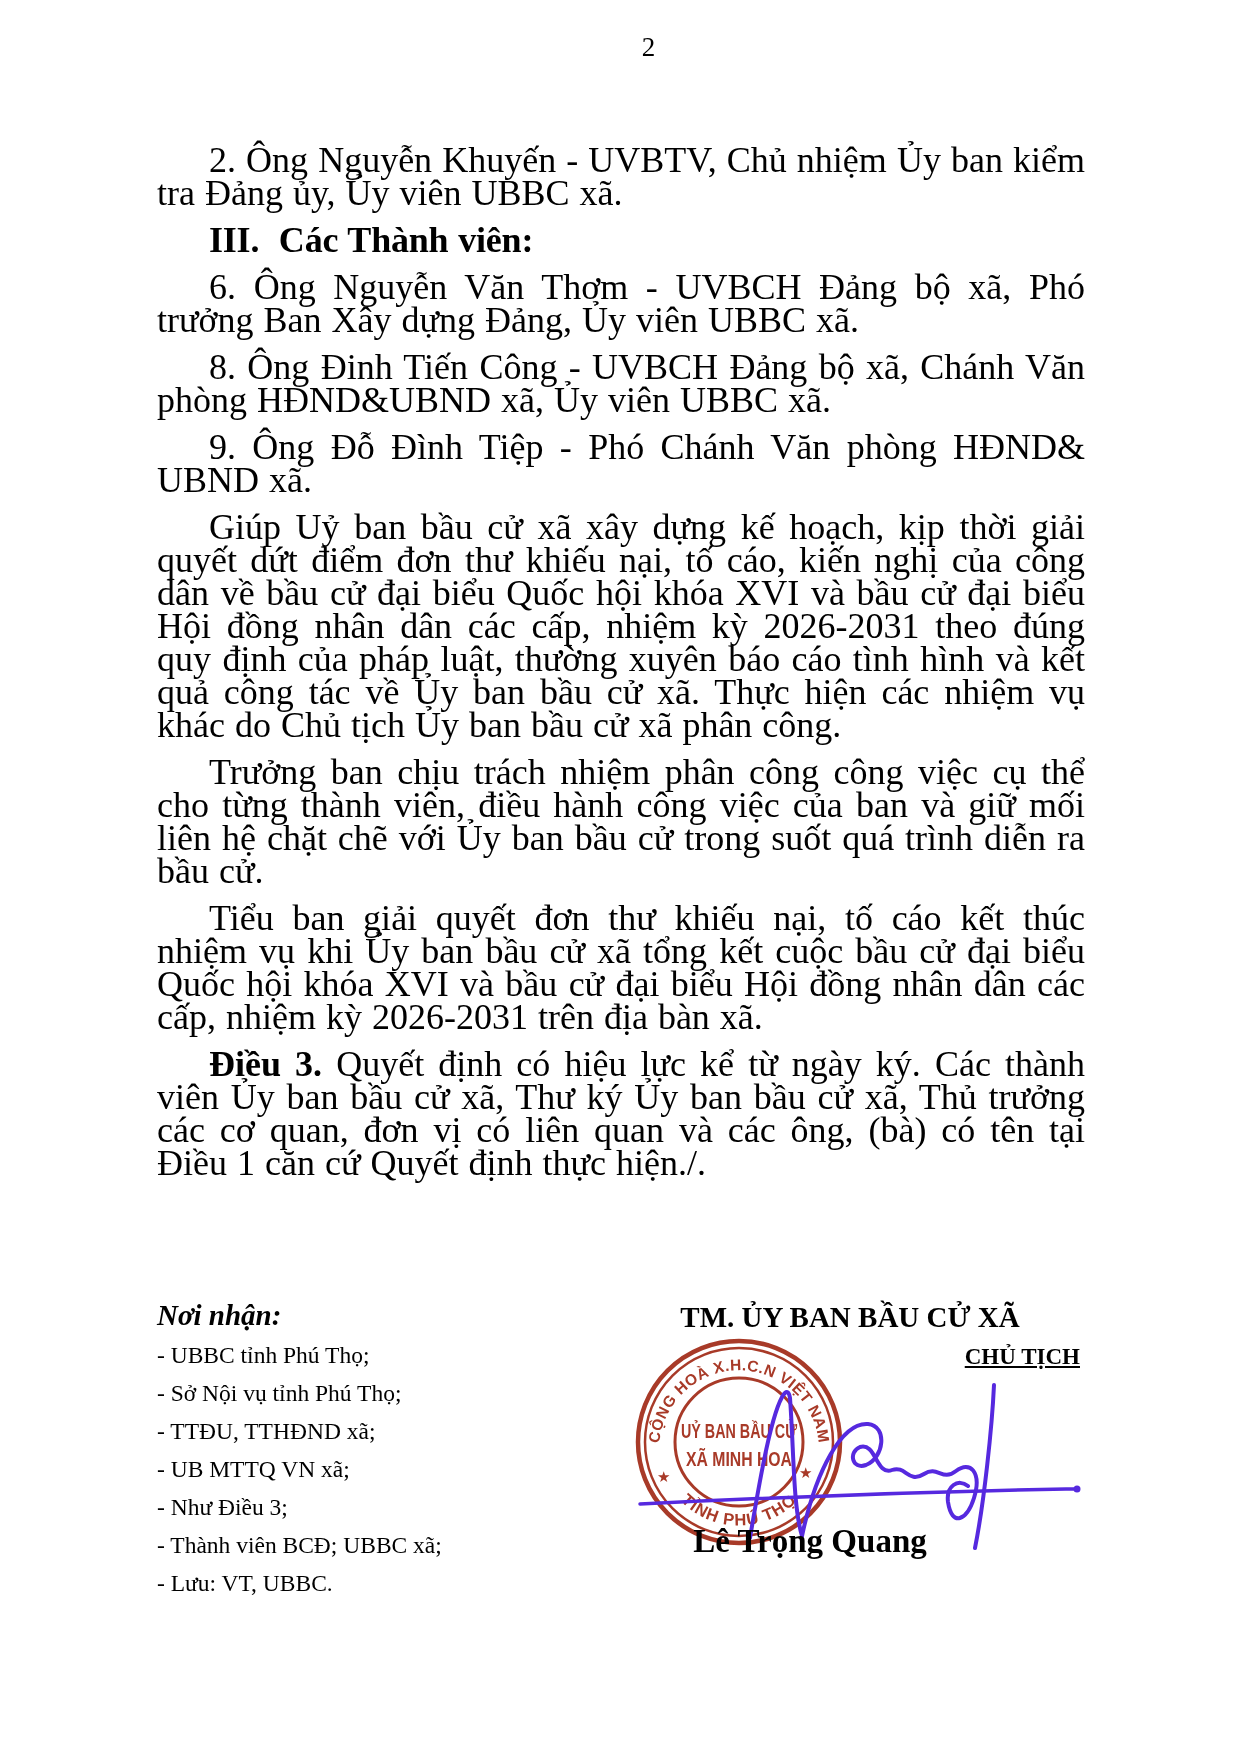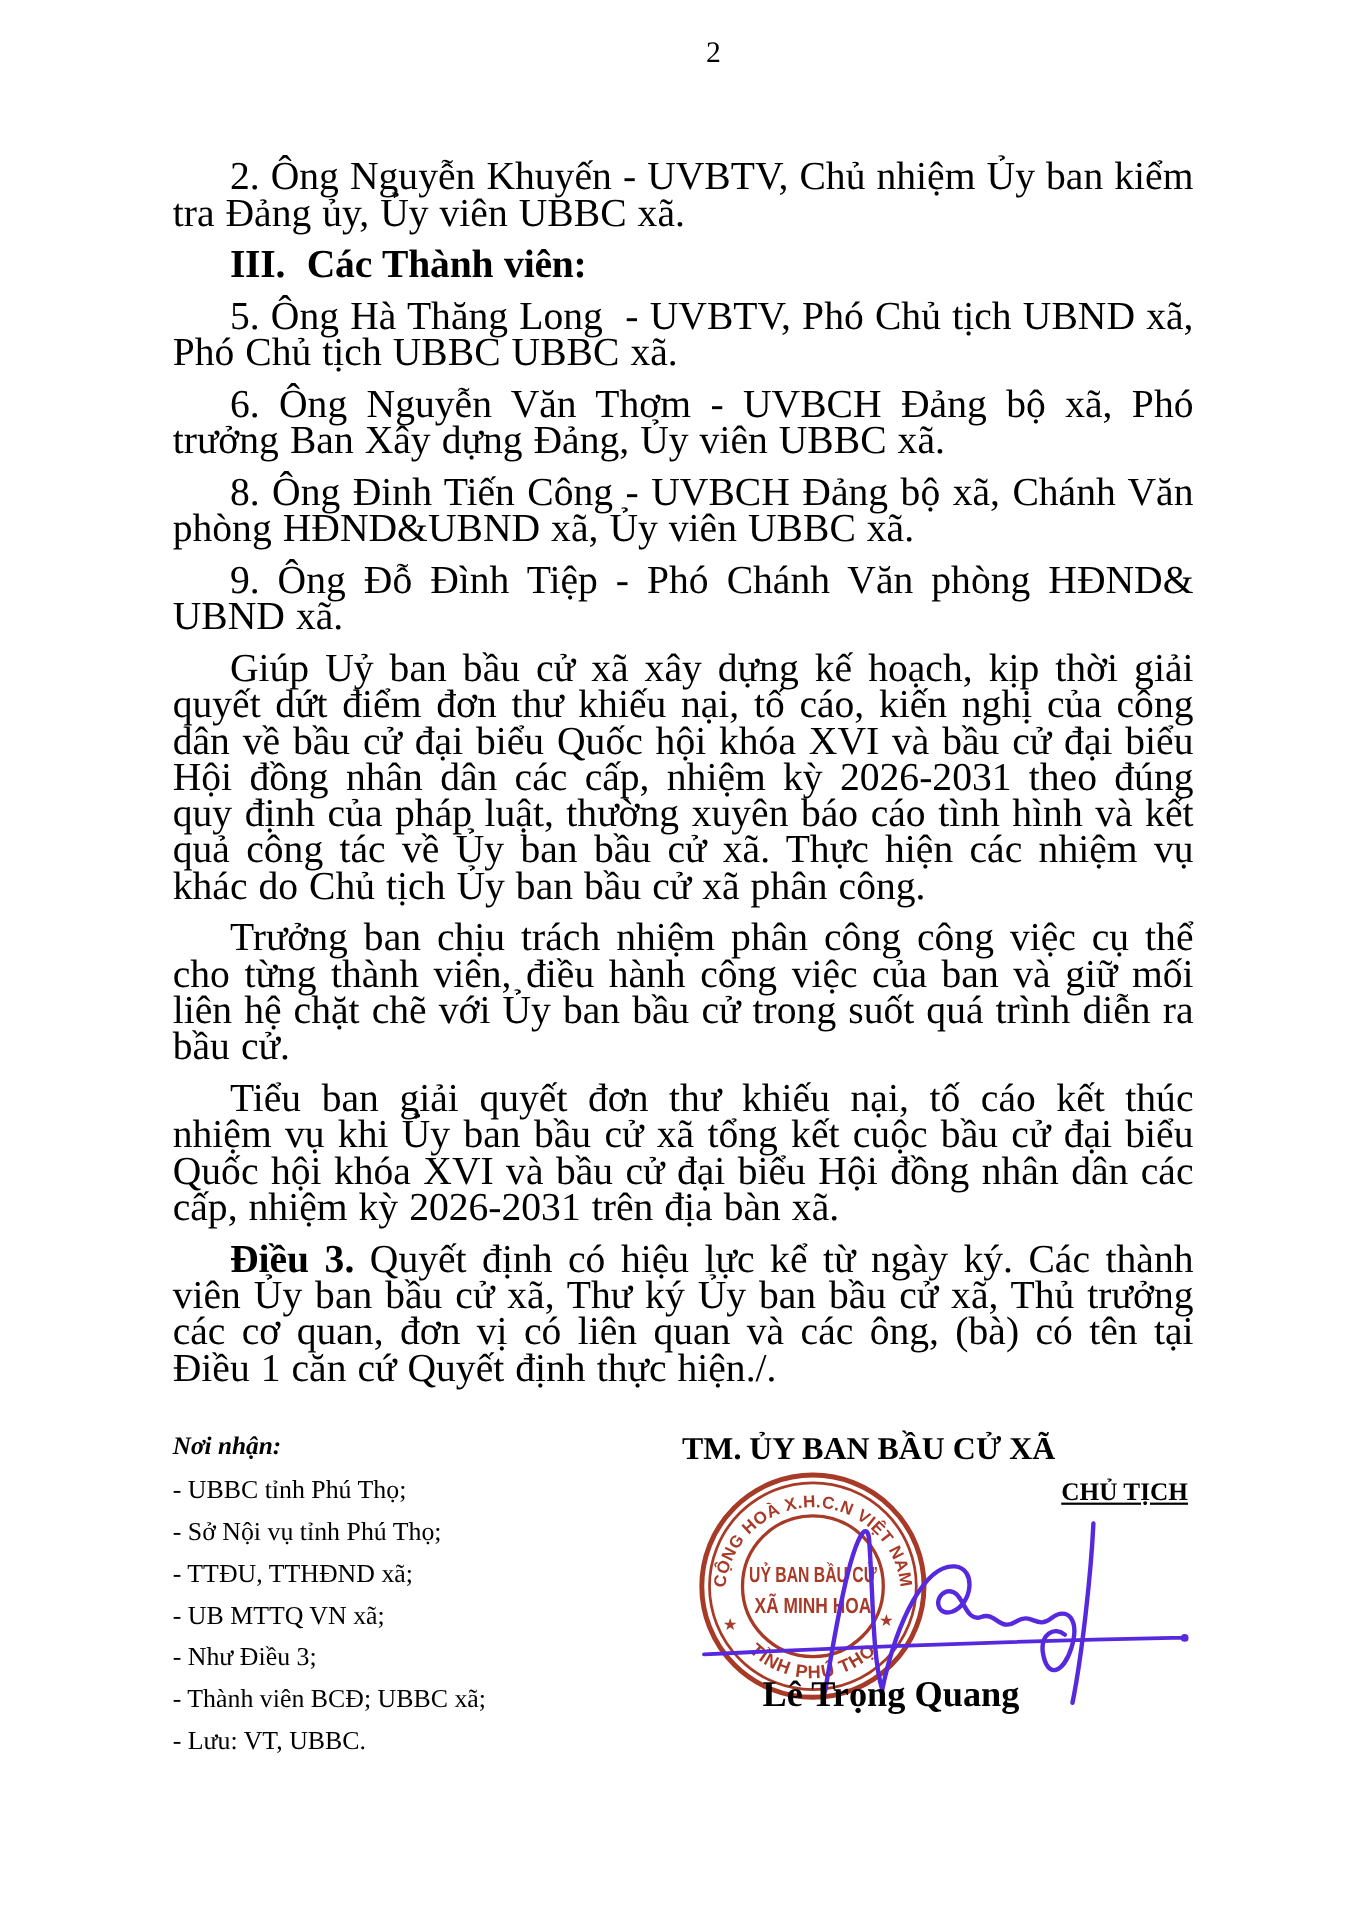--- a/index.html
+++ b/index.html
@@ -29,28 +29,28 @@
     font-weight:bold;
     letter-spacing:-0.2px;
   }
   .lead-bold{font-weight:bold;}
   
   .recipients{
     position:absolute;left:157px;top:1300px;width:420px;
   }
   .recipients-title{
     font-weight:bold;font-style:italic;
-    font-size:23px;line-height:30px;margin-bottom:4px;
+    font-size:29px;line-height:30px;margin-bottom:4px;
   }
   .recipient-line{
     font-size:23.5px;line-height:26px;margin-top:12px;
   }
   .sig-org{
     position:absolute;left:620px;top:1300px;width:460px;
-    text-align:left;font-weight:bold;font-size:29px;line-height:34px;
+    text-align:center;font-weight:bold;font-size:29px;line-height:34px;
   }
   .sig-title{
     position:absolute;left:620px;top:1340px;width:460px;
     text-align:right;font-weight:bold;font-size:23px;line-height:34px;text-decoration:underline;
   }
   .signer-name{
     position:absolute;left:620px;top:1522px;width:380px;
     text-align:center;font-weight:bold;font-size:33px;line-height:38px;
   }
   .stamp-svg{
@@ -71,21 +71,20 @@
 </head>
 <body>
 
 <div class="page">
 
   <div class="page-number">2</div>
 
   <div class="doc-body">
     <p class="para">2. Ông Nguyễn Khuyến - UVBTV, Chủ nhiệm Ủy ban kiểm tra Đảng ủy, Ủy viên UBBC xã.</p>
     <p class="para heading">III.&nbsp; Các Thành viên:</p>
-    <p class="para">5. Ông Hà Thăng Long&nbsp; - UVBTV, Phó Chủ tịch UBND xã, Phó Chủ tịch UBBC UBBC xã.</p>
     <p class="para">6. Ông Nguyễn Văn Thơm - UVBCH Đảng bộ xã, Phó trưởng Ban Xây dựng Đảng, Ủy viên UBBC xã.</p>
     <p class="para">8. Ông Đinh Tiến Công - UVBCH Đảng bộ xã, Chánh Văn phòng HĐND&amp;UBND xã, Ủy viên UBBC xã.</p>
     <p class="para">9. Ông Đỗ Đình Tiệp - Phó Chánh Văn phòng HĐND&amp; UBND xã.</p>
     <p class="para">Giúp Uỷ ban bầu cử xã xây dựng kế hoạch, kịp thời giải quyết dứt điểm đơn thư khiếu nại, tố cáo, kiến nghị của công dân về bầu cử đại biểu Quốc hội khóa XVI và bầu cử đại biểu Hội đồng nhân dân các cấp, nhiệm kỳ 2026-2031 theo đúng quy định của pháp luật, thường xuyên báo cáo tình hình và kết quả công tác về Ủy ban bầu cử xã. Thực hiện các nhiệm vụ khác do Chủ tịch Ủy ban bầu cử xã phân công.</p>
     <p class="para">Trưởng ban chịu trách nhiệm phân công công việc cụ thể cho từng thành viên, điều hành công việc của ban và giữ mối liên hệ chặt chẽ với Ủy ban bầu cử trong suốt quá trình diễn ra bầu cử.</p>
     <p class="para">Tiểu ban giải quyết đơn thư khiếu nại, tố cáo kết thúc nhiệm vụ khi Ủy ban bầu cử xã tổng kết cuộc bầu cử đại biểu Quốc hội khóa XVI và bầu cử đại biểu Hội đồng nhân dân các cấp, nhiệm kỳ 2026-2031 trên địa bàn xã.</p>
     <p class="para"><b class="lead-bold">Điều 3.</b><span> Quyết định có hiệu lực kể từ ngày ký. Các thành viên Ủy ban bầu cử xã, Thư ký Ủy ban bầu cử xã, Thủ trưởng các cơ quan, đơn vị có liên quan và các ông, (bà) có tên tại Điều 1 căn cứ Quyết định thực hiện./.</span></p>
   </div>
 
   <div class="recipients">

